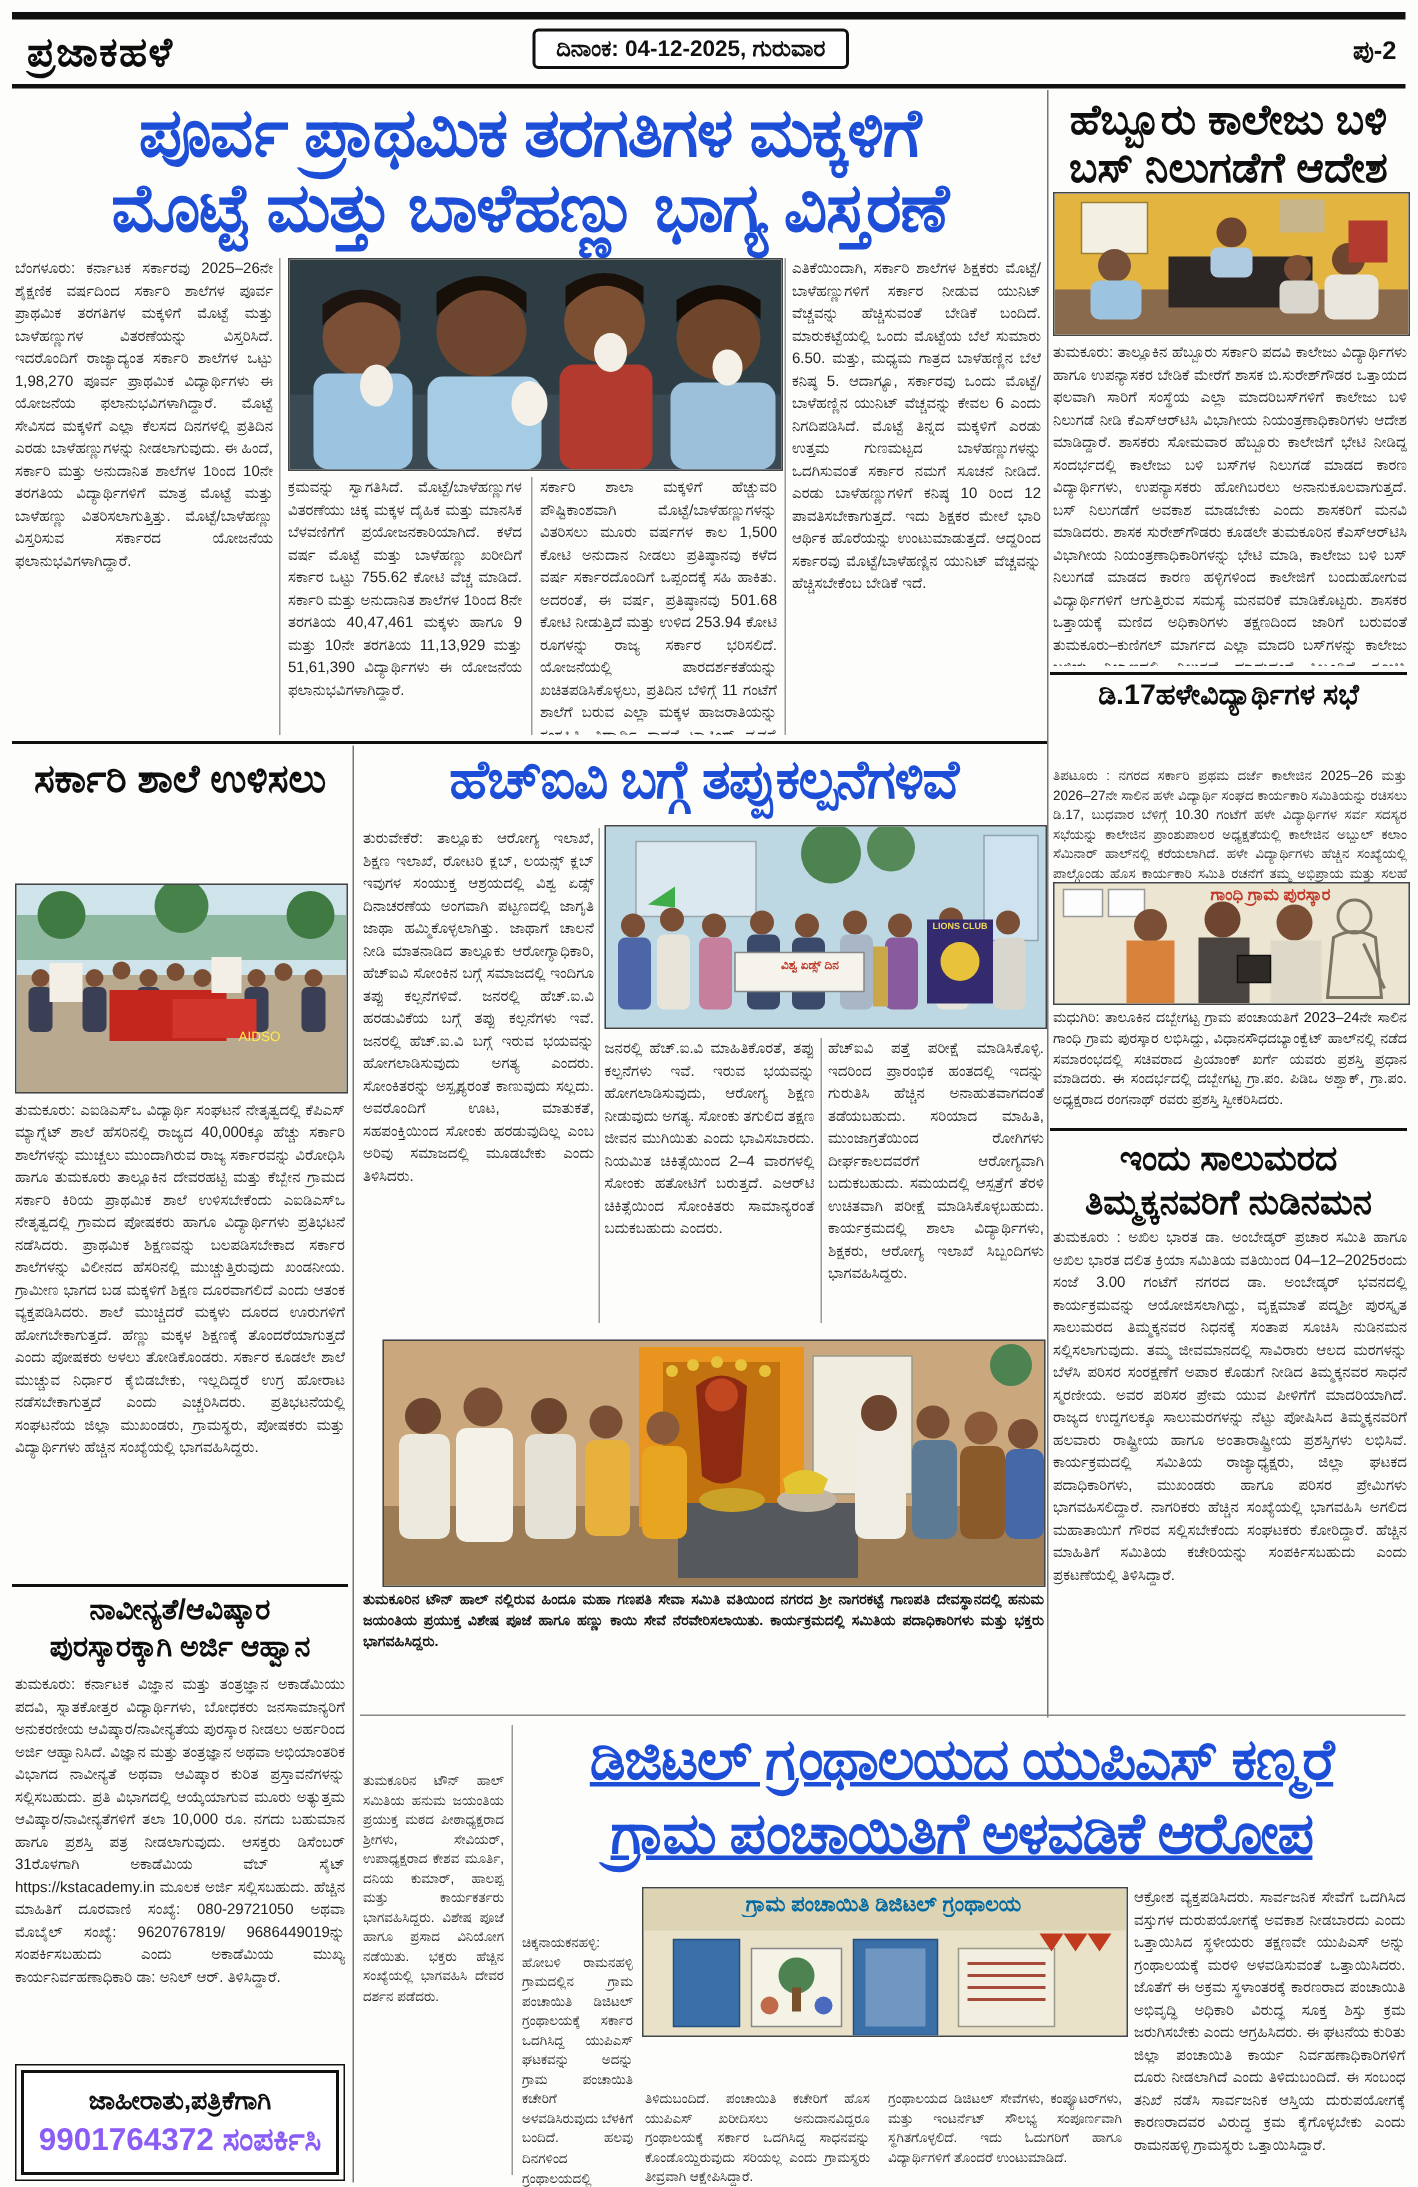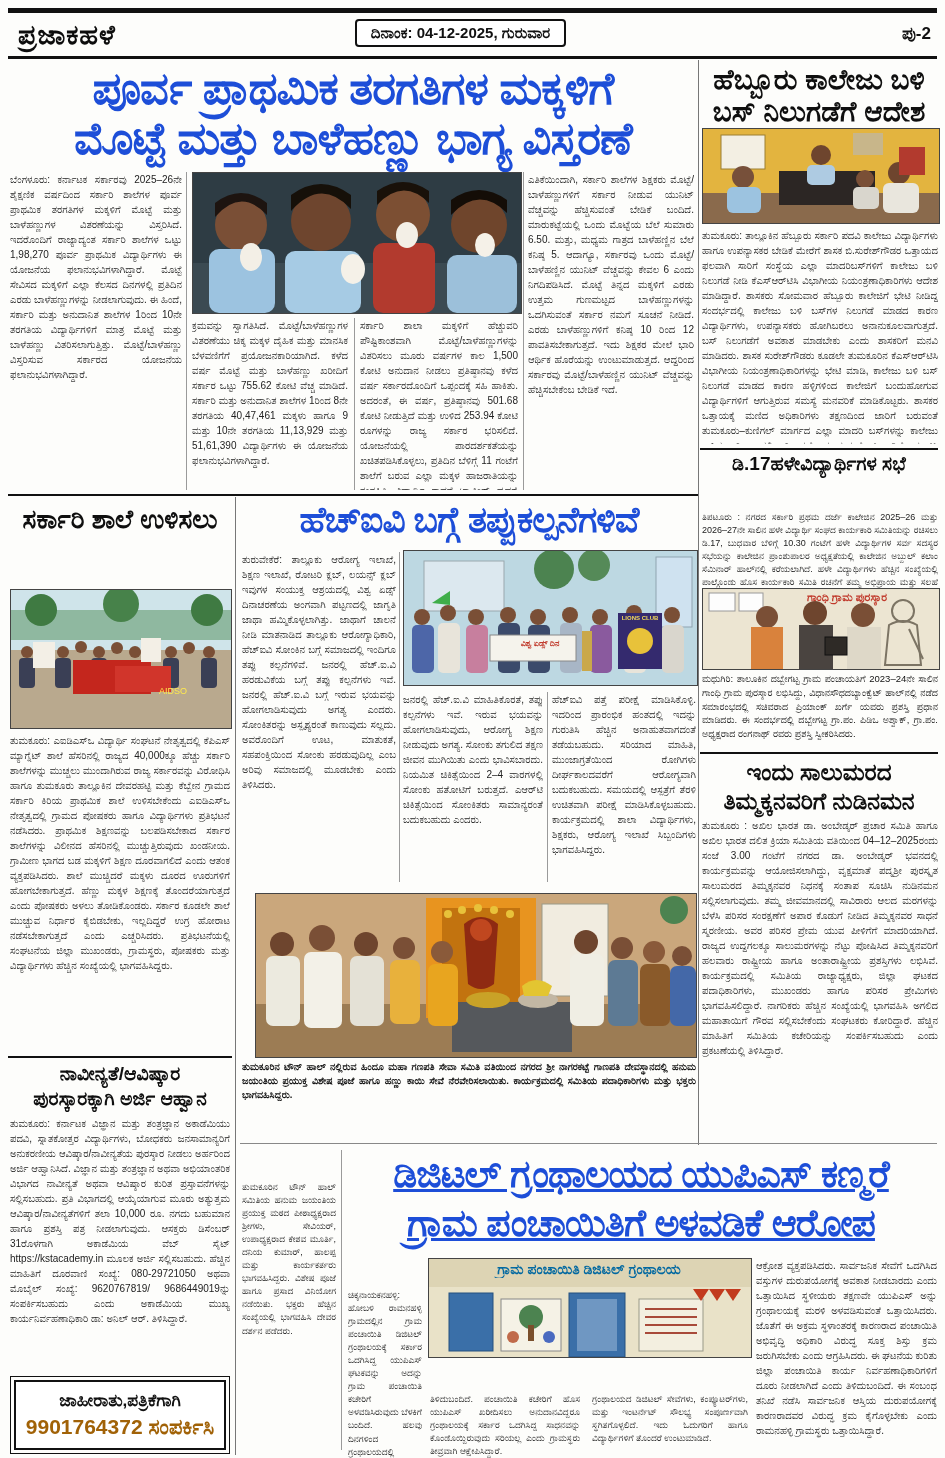--- a/index.html
+++ b/index.html
@@ -29,21 +29,21 @@
   }
   .pagenum{font-size:17px;font-weight:bold;color:#111;}
   .photo{overflow:hidden;border:1px solid #444;background:#cfd6d9;}
   .caption{font-size:9.5px;line-height:1.45;font-weight:bold;color:#111;text-align:justify;overflow:hidden;}
   .adbox{
     border:2px solid #111;outline:1px solid #111;outline-offset:3px;
     display:flex;flex-direction:column;align-items:center;justify-content:center;
     background:#fff;
   }
   .adbox .l1{font-size:17px;font-weight:bold;color:#111;}
-  .adbox .l2{font-size:21px;font-weight:bold;color:#a16207;margin-top:4px;}
+  .adbox .l2{font-size:21px;font-weight:bold;color:#8b5cf6;margin-top:4px;}
   svg{display:block;}
 </style>
 </head>
 <body>
 
 <div class="abs rule-h thick" style="left:8px;top:8px;width:929px;"></div>
 <div class="abs masthead" style="left:18px;top:20px;">ಪ್ರಜಾಕಹಳೆ</div>
 <div class="abs" style="left:308px;top:19px;width:305px;text-align:center;">
   <span class="datebox">ದಿನಾಂಕ: 04-12-2025, ಗುರುವಾರ</span>
 </div>

